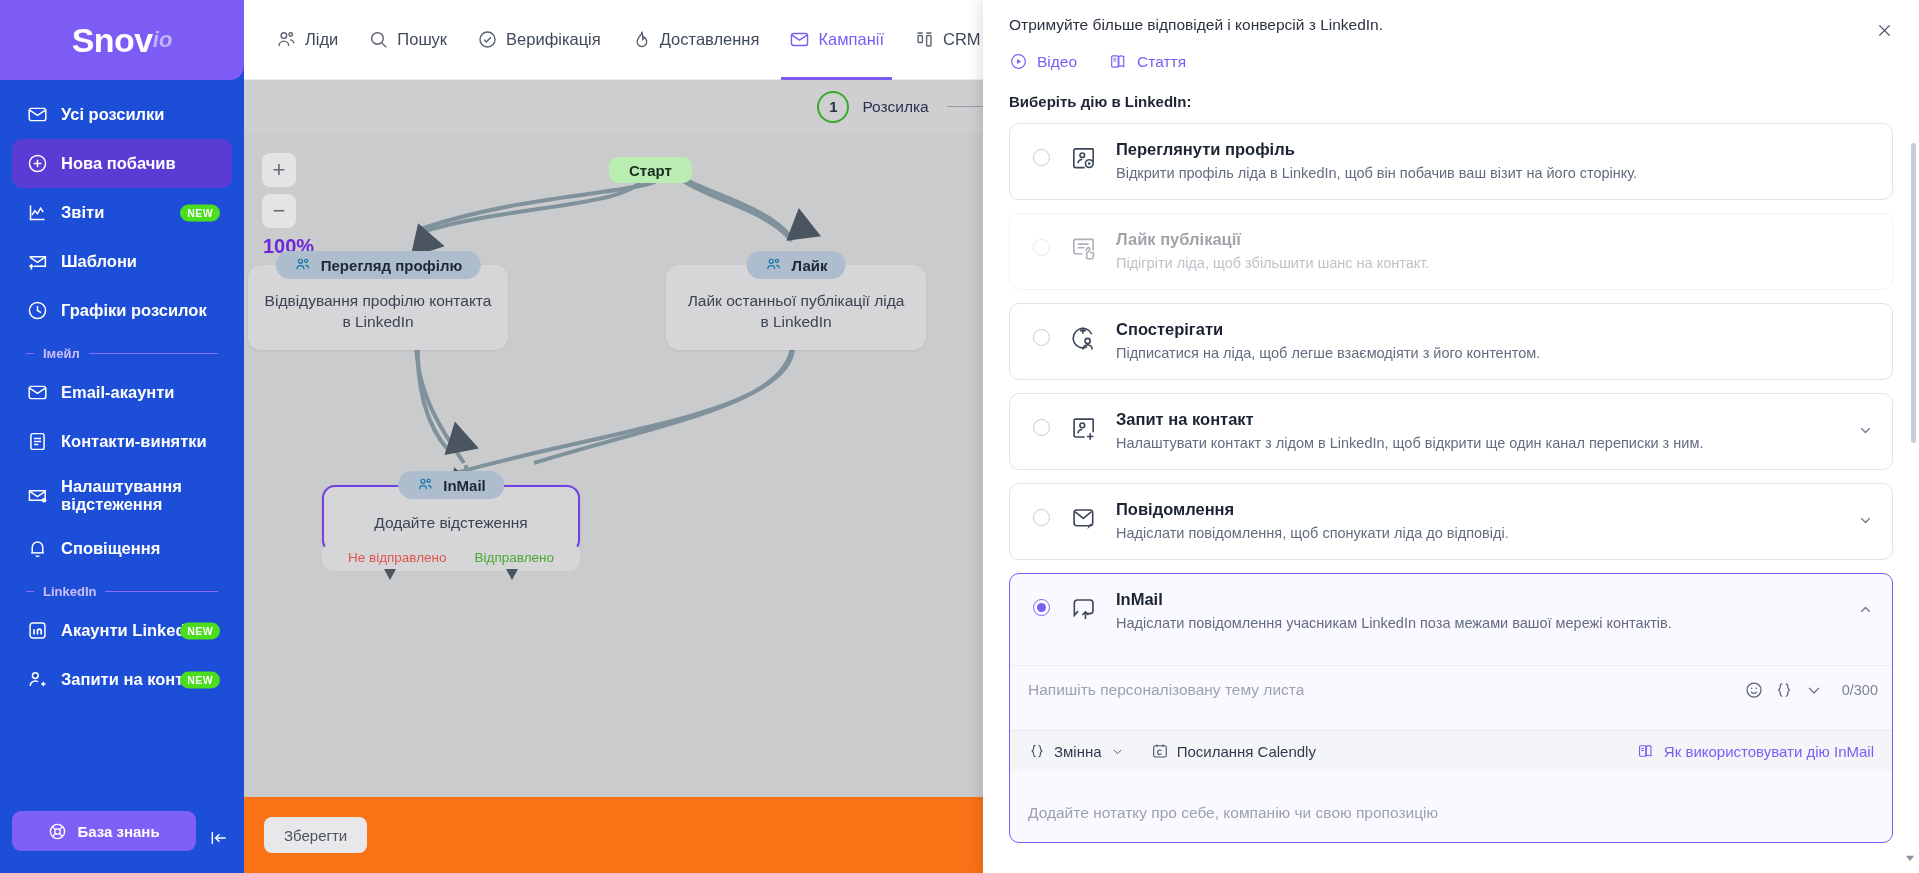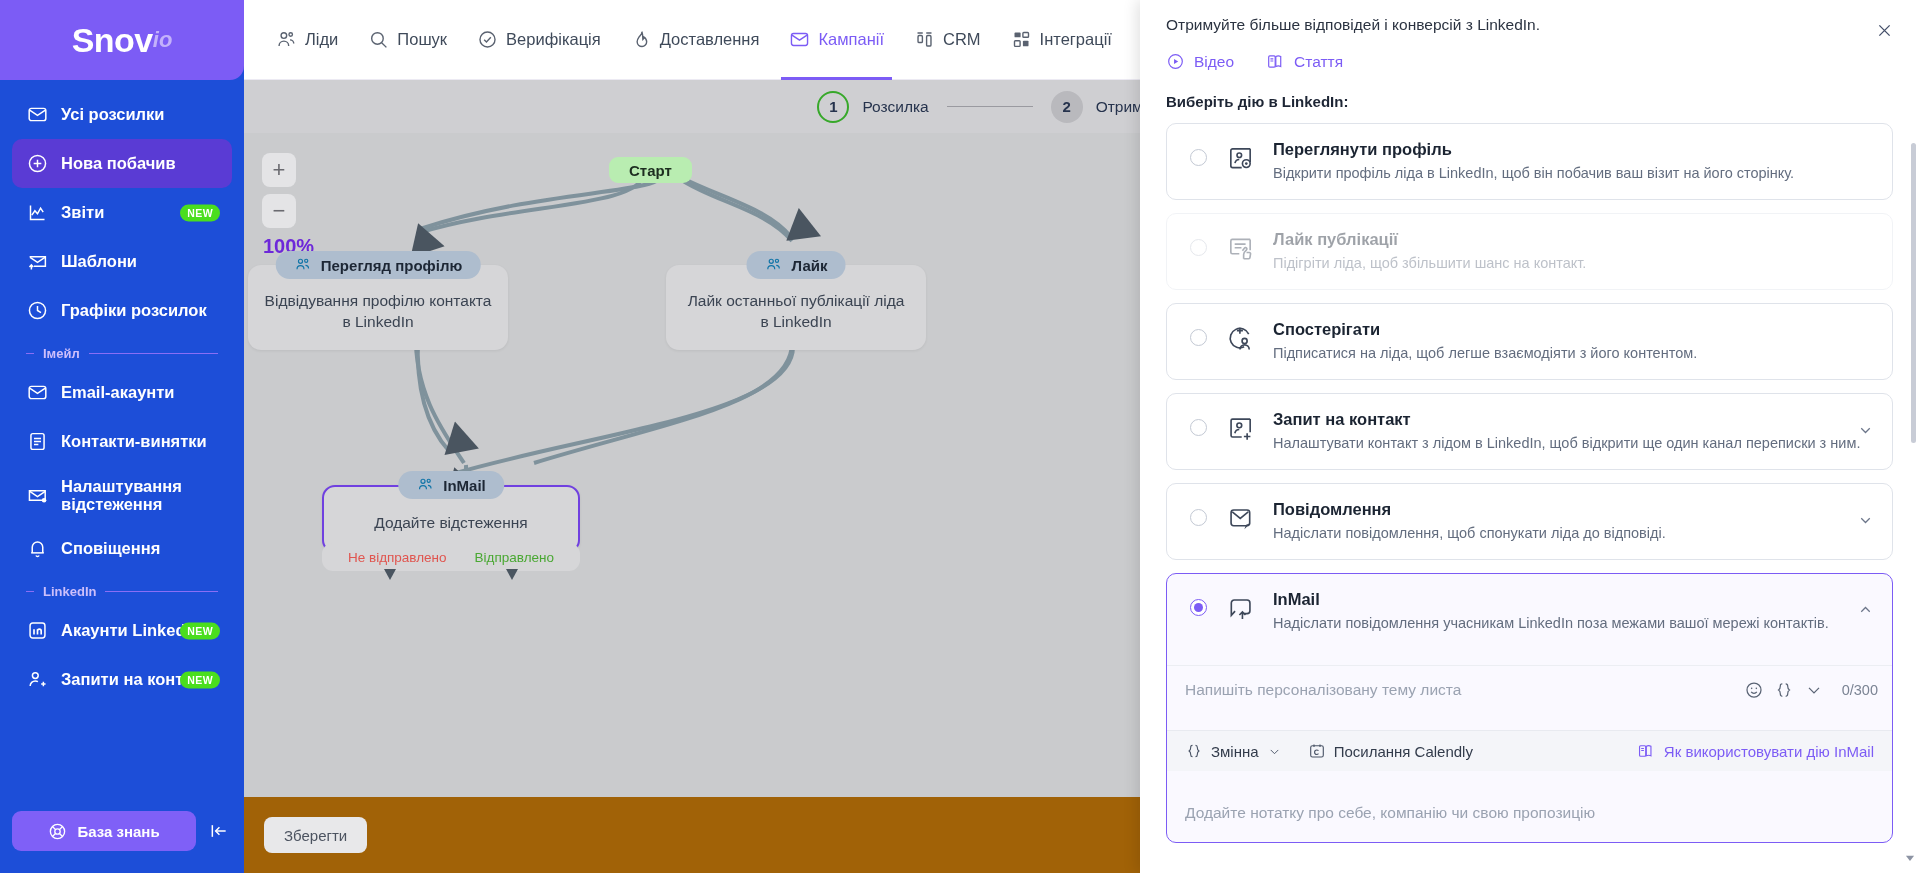--- a/index.html
+++ b/index.html
@@ -47,21 +47,21 @@
   .sect-head {
     display: flex; align-items: center; gap: 9px;
     padding: 11px 14px 7px 14px;
     color: #cdbffb; font-size: 13px; font-weight: bold;
   }
   .sect-head .rule { flex: 1 1 auto; height: 1px; background: #8a6ef5; }
   .sect-head .rule.left { flex: 0 0 8px; }
 
   .side-footer {
     flex: 0 0 auto; padding: 0 12px 22px 12px;
-    display: flex; align-items: center; gap: 10px;
+    display: flex; align-items: flex-end; gap: 10px;
   }
   .kb-btn {
     flex: 1 1 auto; height: 40px; border-radius: 9px; background: #7f60f7;
     display: flex; align-items: center; justify-content: center; gap: 10px;
     color: #fff; font-size: 15px; font-weight: bold; cursor: pointer;
   }
   .kb-btn svg { width: 19px; height: 19px; stroke: #fff; fill: none; stroke-width: 1.7; }
   .collapse-btn { width: 26px; height: 26px; display: flex; align-items: center; justify-content: center; cursor: pointer; }
   .collapse-btn svg { width: 20px; height: 20px; stroke: #fff; fill: none; stroke-width: 1.8; }
 
@@ -138,31 +138,31 @@
   .branch-bar {
     position: absolute; background: #d6d6d8; border-radius: 11px;
     height: 28px; display: flex; align-items: center; justify-content: space-around;
     font-size: 13.5px; padding: 0 12px;
   }
   .branch-neg { color: #e0554f; }
   .branch-pos { color: #4aa833; }
 
   .save-bar {
     position: absolute; left: 244px; bottom: 0; width: 896px; height: 76px;
-    background: #a16207; display: flex; align-items: center; padding-left: 20px;
+    background: #f97316; display: flex; align-items: center; padding-left: 20px;
   }
   .save-btn {
     background: #e8e8ea; color: #4c5360; border: none; border-radius: 8px;
     height: 36px; padding: 0 20px; font-size: 15px; cursor: pointer;
     font-family: "Liberation Sans", sans-serif;
   }
 
   
   .panel {
-    position: absolute; right: 0; top: 0; width: 779px; height: 873px;
+    position: absolute; right: 0; top: 0; width: 936px; height: 873px;
     background: #ffffff; box-shadow: -3px 0 14px rgba(0,0,0,.12);
     display: flex; flex-direction: column;
   }
   .panel-head { padding: 16px 26px 0 26px; position: relative; flex: 0 0 auto; }
   .panel-title { font-size: 15.5px; color: #2b3341; }
   .panel-links { display: flex; gap: 32px; margin-top: 18px; }
   .panel-link { display: flex; align-items: center; gap: 9px; color: #7c5cf5; font-size: 15.5px; cursor: pointer; }
   .panel-link svg { width: 19px; height: 19px; stroke: #7c5cf5; fill: none; stroke-width: 1.5; }
   .panel-close {
     position: absolute; right: 22px; top: 17px; width: 26px; height: 26px;

